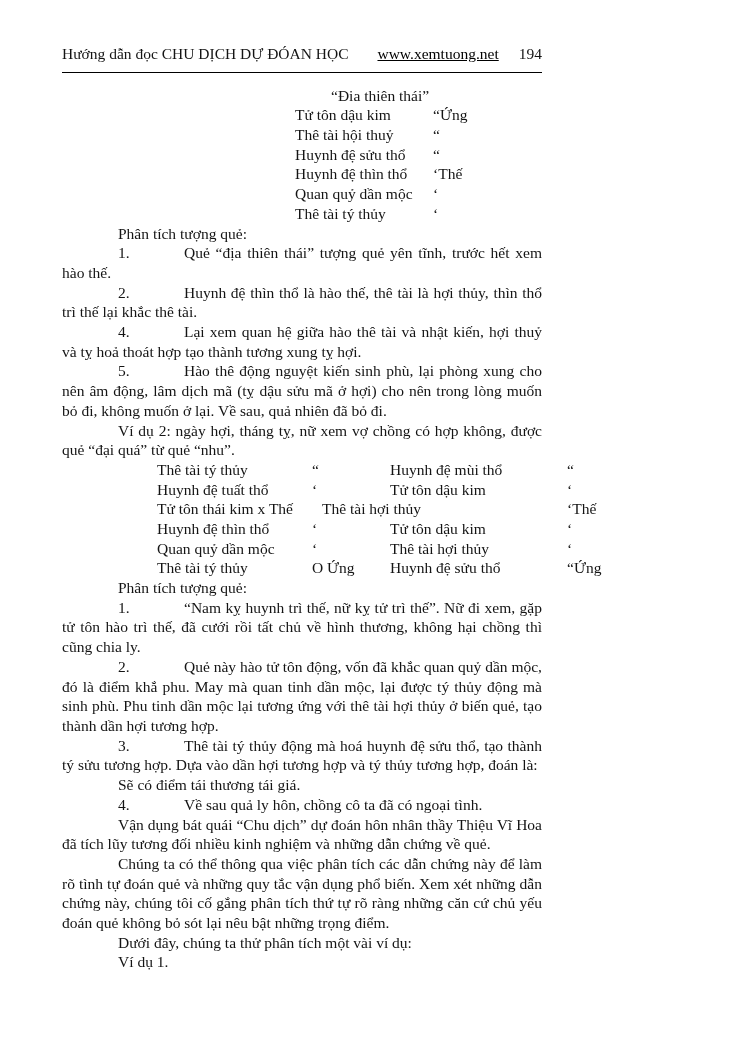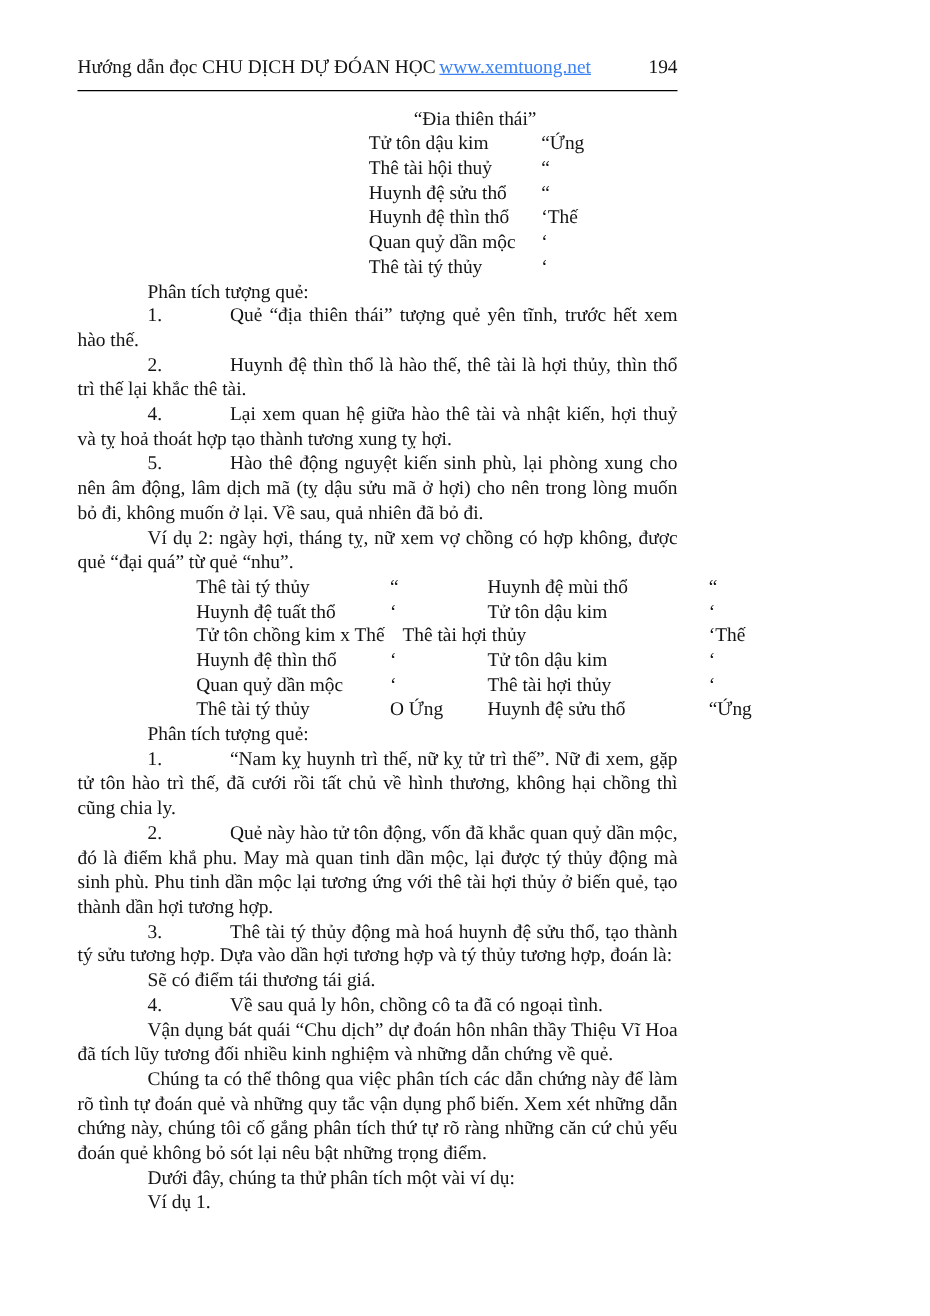--- a/index.html
+++ b/index.html
@@ -10,22 +10,22 @@
     color:#141414;
     font-family:"Liberation Serif", serif;
     font-size:15.5px;
     line-height:19.7px;
     overflow:hidden;
   }
   .pagehead {
     display:flex; align-items:baseline;
     padding:44px 62px 0 62px;
   }
-  .head-link { margin-left:auto; color:#3b82f6; text-decoration:underline; cursor:pointer; }
-  .head-page { margin-left:46px; }
+  .head-link { margin-left:auto; color:#000000; text-decoration:underline; cursor:pointer; }
+  .head-page { margin-left:20px; }
   .rule { border:none; border-top:1.6px solid #000; margin:8px 62px 0 62px; }
   main { padding:13px 62px 0 62px; }
   p.body { margin:0; text-align:justify; text-indent:56px; }
   .num { display:inline-block; width:66px; text-indent:0; }
   .hxrow { position:relative; height:19.7px; }
   .hx { position:absolute; top:0; white-space:nowrap; }
   .h1-t  { left:233px;margin-left:36px; }
   .h1-l  { left:233px; }
   .h1-m  { left:371px; }
   .h2-lt { left:95px; }
@@ -95,21 +95,21 @@
         <span class="hx h2-r1">Huynh đệ mùi thổ</span>
         <span class="hx h2-r2">“</span>
       </div>
       <div class="hxrow">
         <span class="hx h2-l1">Huynh đệ tuất thổ</span>
         <span class="hx h2-l2">‘</span>
         <span class="hx h2-r1">Tử tôn dậu kim</span>
         <span class="hx h2-r2">‘</span>
       </div>
       <div class="hxrow">
-        <span class="hx h2-l1">Tử tôn chồng kim x Thế</span>
+        <span class="hx h2-l1">Tử tôn thái kim x Thế</span>
         <span class="hx h2-l2"></span>
         <span class="hx h2-r1 shift">Thê tài hợi thủy</span>
         <span class="hx h2-r2">‘Thế</span>
       </div>
       <div class="hxrow">
         <span class="hx h2-l1">Huynh đệ thìn thổ</span>
         <span class="hx h2-l2">‘</span>
         <span class="hx h2-r1">Tử tôn dậu kim</span>
         <span class="hx h2-r2">‘</span>
       </div>

